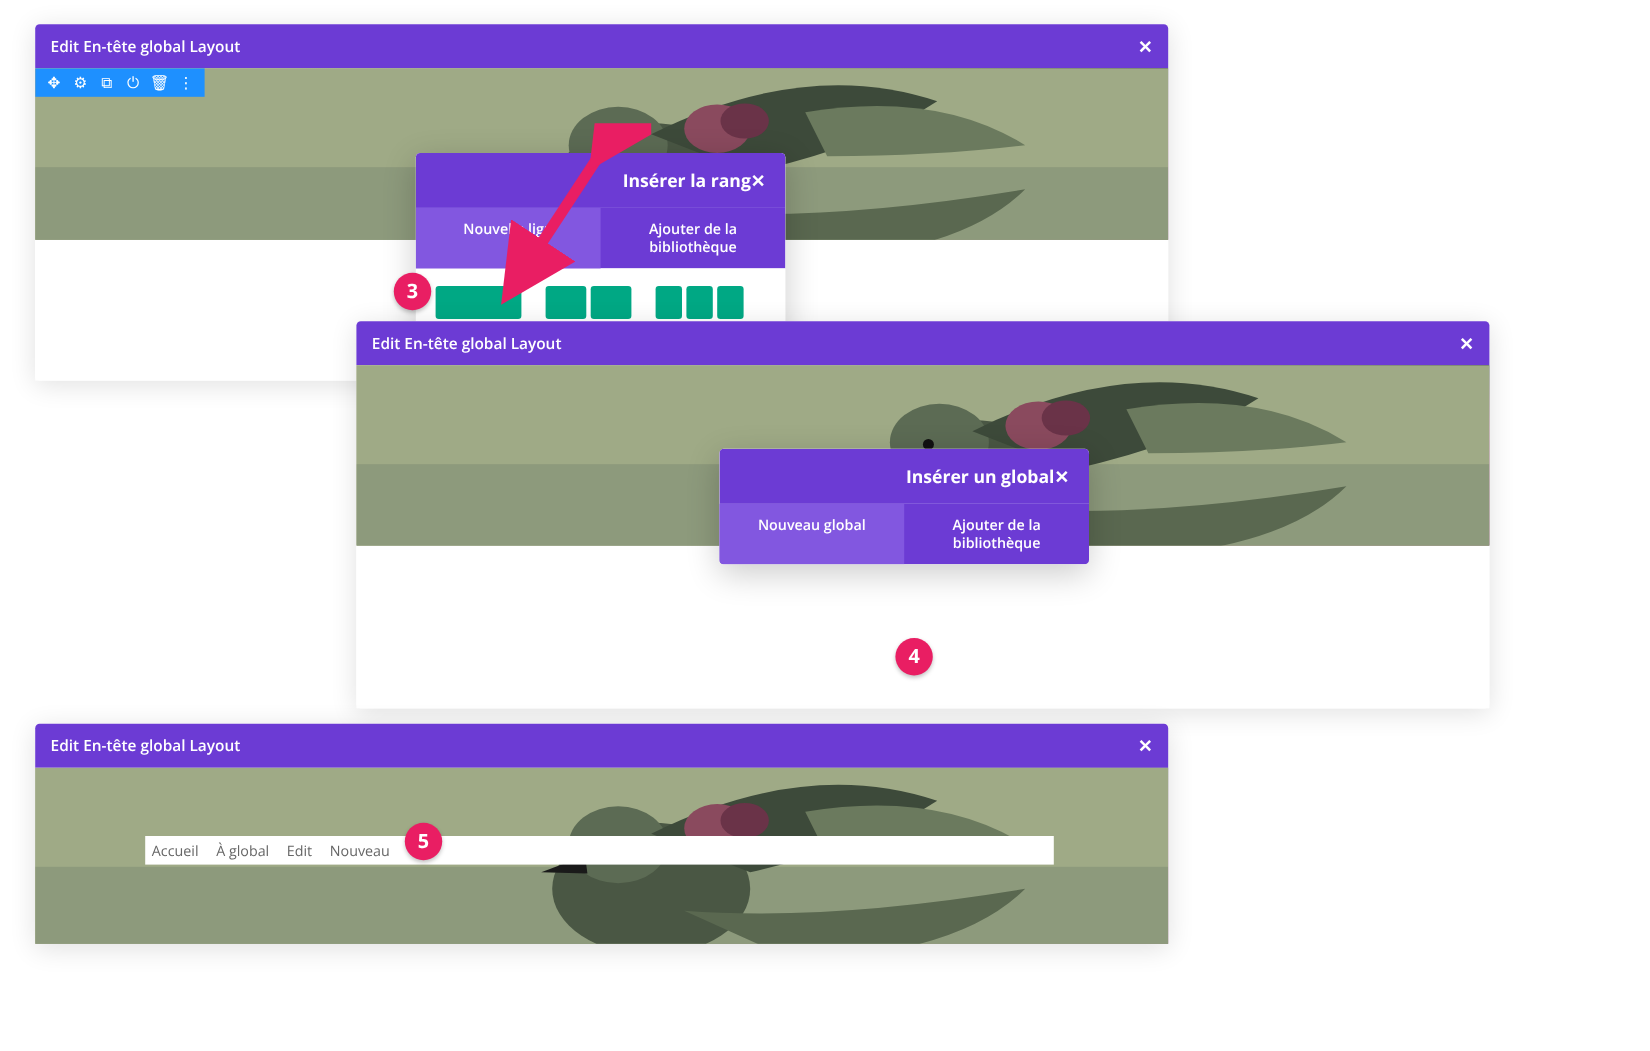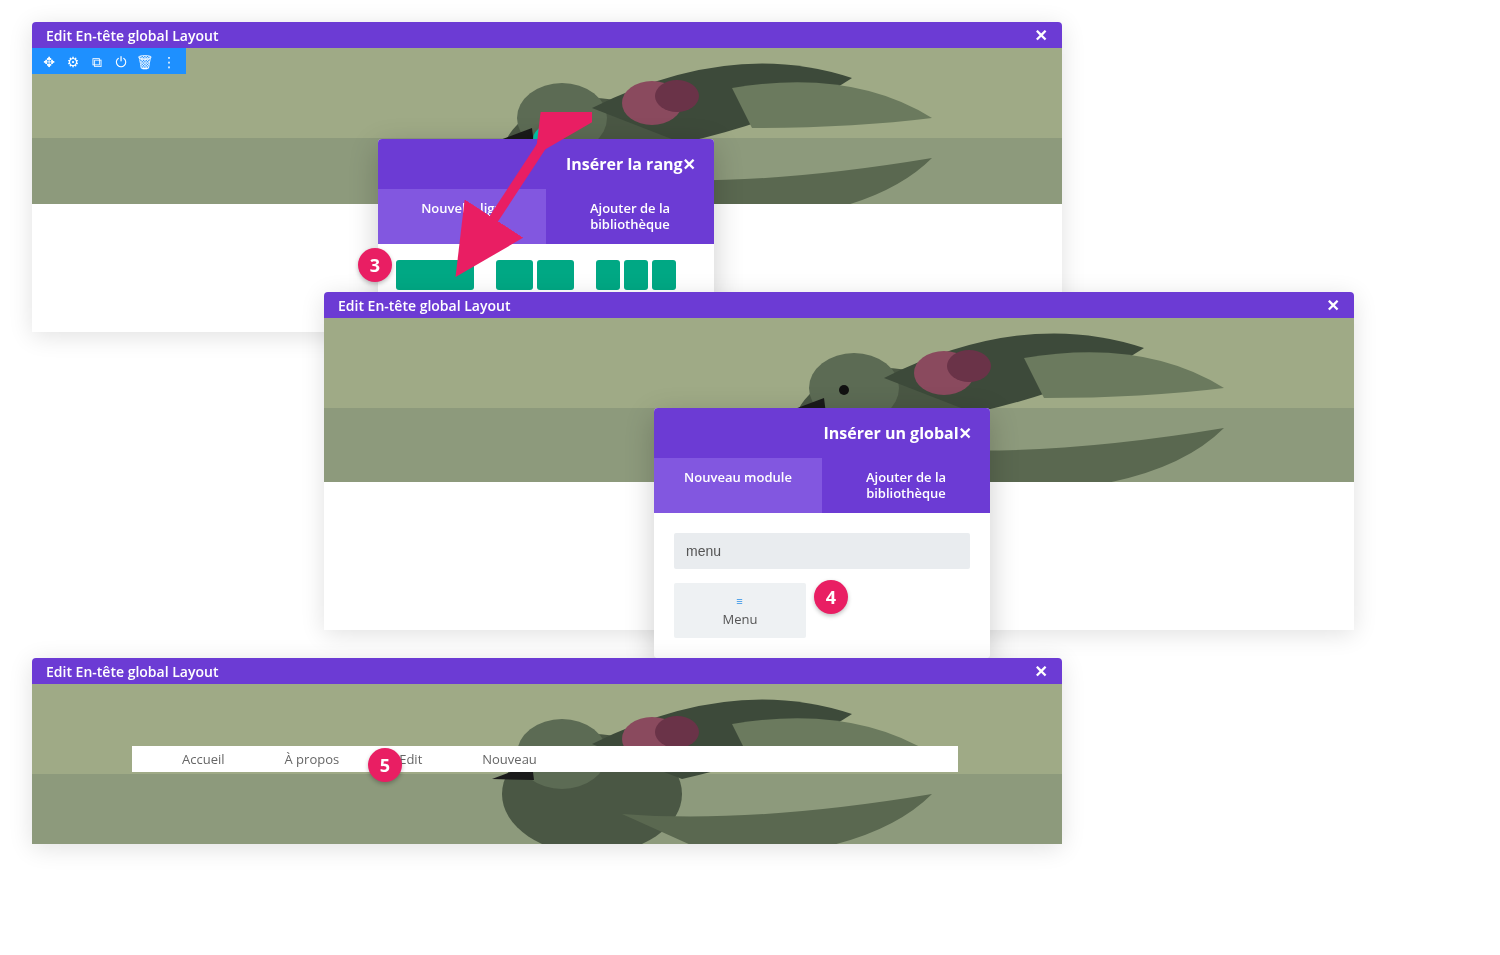--- a/index.html
+++ b/index.html
@@ -18,21 +18,21 @@
     overflow: visible;
   }
   .purple-bar {
     background: #6c3bd4;
     color: #fff;
     display: flex;
     align-items: center;
     justify-content: space-between;
     font-weight: 600;
     font-size: 14px;
-    height: 26px;
+    height: 40px;
     padding: 0 14px;
     border-radius: 4px 4px 0 0;
     gap: 20px;
   }
   .close-x { font-size: 16px; cursor: pointer; color: #fff; }
   .hero {
     position: relative;
     height: 160px;
     overflow: hidden;
     background: linear-gradient(160deg, #a8b08c 0%, #9ba68a 35%, #6e7a63 55%, #4a5548 70%, #8b5a6a 80%, #6a4050 100%);
@@ -137,21 +137,21 @@
     position: absolute;
     background: #fff;
     height: 26px;
     display: flex;
     align-items: center;
     gap: 16px;
     padding: 0 6px;
     font-size: 13px;
     color: #666;
   }
-  .menu-strip span { cursor: pointer; margin-left: 44px; }
+  .menu-strip span { cursor: pointer; }
   .body-white {
     background: #fff;
   }
 </style>
 </head>
 <body>
 
 <svg width="0" height="0" style="position:absolute">
   <defs>
     <g id="bird-bg">
@@ -241,44 +241,37 @@
       </svg>
   </div>
   <div class="body-white" style="height:148px;"></div>
 
   <div class="popup" style="left:330px; top:116px; width:336px;">
     <div class="popup-header">
       <span>Insérer un global</span>
       <span class="close-x">✕</span>
     </div>
     <div class="popup-tabs">
-      <div class="popup-tab active">Nouveau module</div>
+      <div class="popup-tab active">Nouveau global</div>
       <div class="popup-tab">Ajouter de la bibliothèque</div>
-    </div>
-    <div class="popup-body" style="padding:20px;">
-      <input class="search-input" value="menu" style="">
-      <div class="module-item">
-        <div class="icon">≡</div>
-        <div>Menu</div>
-      </div>
     </div>
   </div>
   <div class="step-badge" style="left:490px; top:288px;">4</div>
 </div>
 
 <div class="panel" style="left:32px; top:658px; width:1030px;">
   <div class="purple-bar">
     <span>Edit En-tête global Layout</span>
     <span class="close-x">✕</span>
   </div>
   <div class="hero" style="height:160px;">
     <svg width="1030" height="200">
         <use href="#bird-bg"></use>
       </svg>
     <div class="menu-strip" style="left:100px; top:62px; width:826px;">
       <span>Accueil</span>
-      <span>À propos</span>
+      <span>À global</span>
       <span>Edit</span>
       <span>Nouveau</span>
     </div>
   </div>
   <div class="step-badge" style="left:336px; top:90px;">5</div>
 </div>
 
 </body></html>

